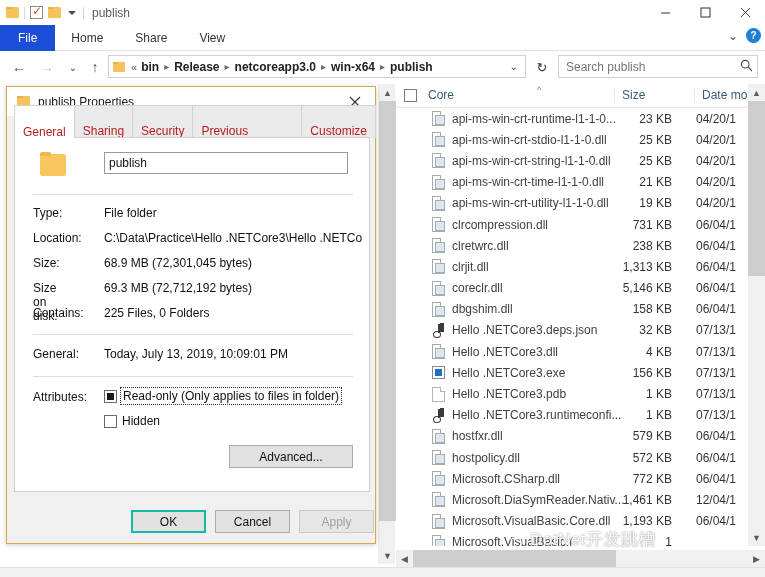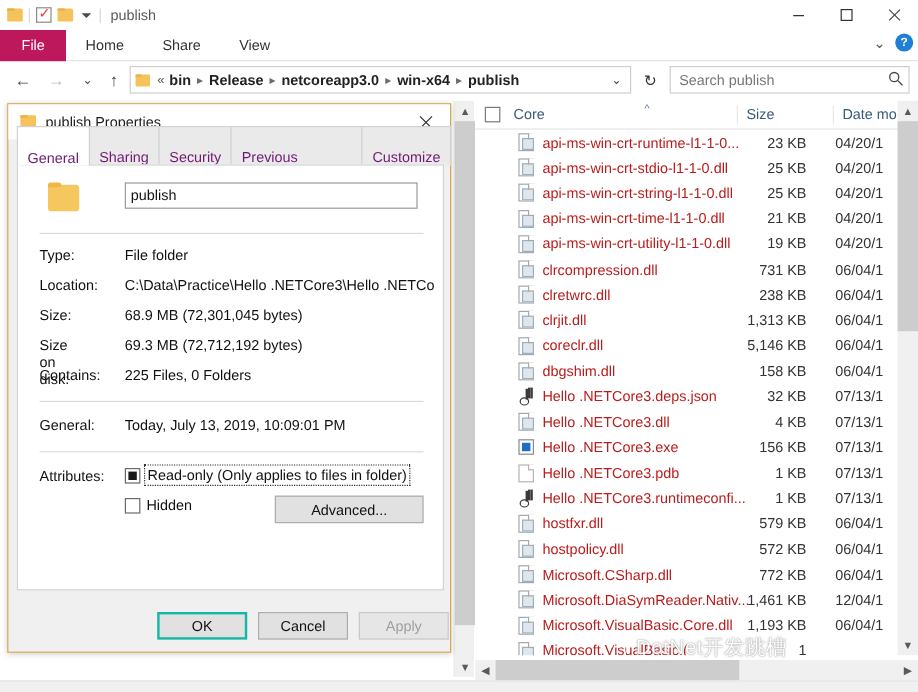--- a/index.html
+++ b/index.html
@@ -53,21 +53,21 @@
 
   
   .ribbon {
     position:absolute; left:0; top:25px; width:765px; height:26px;
     background:#ffffff; border-bottom:1px solid #e3e3e3;
   }
   .rtabs { display:flex; height:26px; }
   .rtab {
     padding:0 16px; height:26px; line-height:26px; font-size:12px; color:#333;
   }
-  .rtab.file { background:#be185d; color:#fff; padding:0 18px; }
+  .rtab.file { background:#1d4ed8; color:#fff; padding:0 18px; }
   .ribbon-right { position:absolute; right:4px; top:3px; display:flex; align-items:center; gap:8px; }
   .chev-down { color:#555; font-size:12px; }
   .helpbtn {
     width:15px;height:15px;border-radius:50%;background:#1e7fd4;color:#fff;
     font-size:10px; display:flex;align-items:center;justify-content:center;
     font-weight:bold;
   }
 
   
   .addrrow { position:absolute; left:0; top:52px; width:765px; height:30px; background:#fff; }
@@ -138,21 +138,21 @@
   }
   .hdr-cell { position:absolute; top:4px; font-size:12px; color:#3a5a7a; }
   .hdr-name { left:32px; }
   .hdr-size { left:226px; }
   .hdr-date { left:306px; }
   .hdr-div { position:absolute; top:4px; width:1px; height:15px; background:#e8e8e8; }
 
   .rows { position:absolute; left:0; top:24px; width:369px; height:438px; overflow:hidden; }
   .frow { position:relative; height:21.2px; display:flex; align-items:center; }
   .ficon { position:absolute; left:36px; width:14px; height:16px; }
-  .fname { position:absolute; left:56px; font-size:12px; color:#b91c1c; white-space:nowrap; }
+  .fname { position:absolute; left:56px; font-size:12px; color:#404040; white-space:nowrap; }
   .fsize { position:absolute; left:190px; width:86px; text-align:right; font-size:12px; color:#333; }
   .fdate { position:absolute; left:300px; font-size:12px; color:#333; white-space:nowrap; }
 
   
   .ic-dll {
     width:13px;height:15px;background:#fff;border:1px solid #a8a8a8;position:relative;
   }
   .ic-dll:before{
     content:""; position:absolute; left:2px; top:3px; width:8px; height:8px;
     background:#dfe6ec; border:1px solid #9bb0c2;
@@ -216,21 +216,21 @@
     position:absolute; left:0; top:0; width:100%; height:29px; background:#fff;
     display:flex; align-items:center;
   }
   .dlg-icon { width:13px;height:11px;background:#f5c25b;border-radius:1px;margin-left:10px;position:relative;}
   .dlg-icon:after{content:"";position:absolute;left:0;top:0;width:6px;height:2px;background:#e8b149;}
   .dlg-titletext { margin-left:8px; font-size:12px; color:#1a1a1a; }
   .dlg-close { position:absolute; right:0; top:0; width:40px; height:29px; display:flex;align-items:center;justify-content:center; }
 
   .dlg-tabs { position:absolute; left:7px; top:29px; display:flex; align-items:flex-end; height:22px; }
   .dtab {
-    height:20px; line-height:19px; padding:16px 8px; font-size:12px; color:#701a75;
+    height:20px; line-height:19px; padding:16px 8px; font-size:12px; color:#b91c1c;
     background:#eaeaea; border:1px solid #d2d2d2; border-bottom:none; margin-right:-1px;
   }
   .dtab.active { background:#fff; height:22px; line-height:21px; border-color:#d2d2d2; position:relative; z-index:3; }
 
   .dlg-body {
     position:absolute; left:7px; top:50px; width:356px; height:355px;
     background:#fff; border:1px solid #d2d2d2;
   }
   .dlg-name-row { position:absolute; left:0; top:8px; width:100%; height:44px; }
   .bigfolder {
@@ -262,21 +262,21 @@
     position:relative; flex:0 0 auto;
   }
   .cb.indeterminate:after {
     content:""; position:absolute; left:2px; top:2px; width:7px; height:7px; background:#1a1a1a;
   }
   .cb-text { margin-left:5px; font-size:12px; color:#111; }
   .focusring { outline:1px dotted #333; outline-offset:1px; padding:0 1px; }
 
   .btn {
     position:absolute; height:23px; background:#e1e1e1; border:1px solid #adadad;
-    font-size:12px; color:#111; display:flex; align-items:center; justify-content:center;
+    font-size:12px; color:#111; display:flex; align-items:center; justify-content:center;margin-top:32px;
   }
   .btn.advanced { right:16px; top:0; width:124px; }
   .btn.disabled { color:#a0a0a0; border-color:#c8c8c8; background:#e6e6e6; }
   .btn.primary { border:2px solid #14b8a6; background:#e1e1e1; }
 
   .dlg-footer { position:absolute; left:0; bottom:10px; width:100%; height:25px; }
   .btn-ok { left:124px; bottom:0; width:75px; }
   .btn-cancel { left:208px; bottom:0; width:75px; }
   .btn-apply { left:292px; bottom:0; width:75px; }
 

